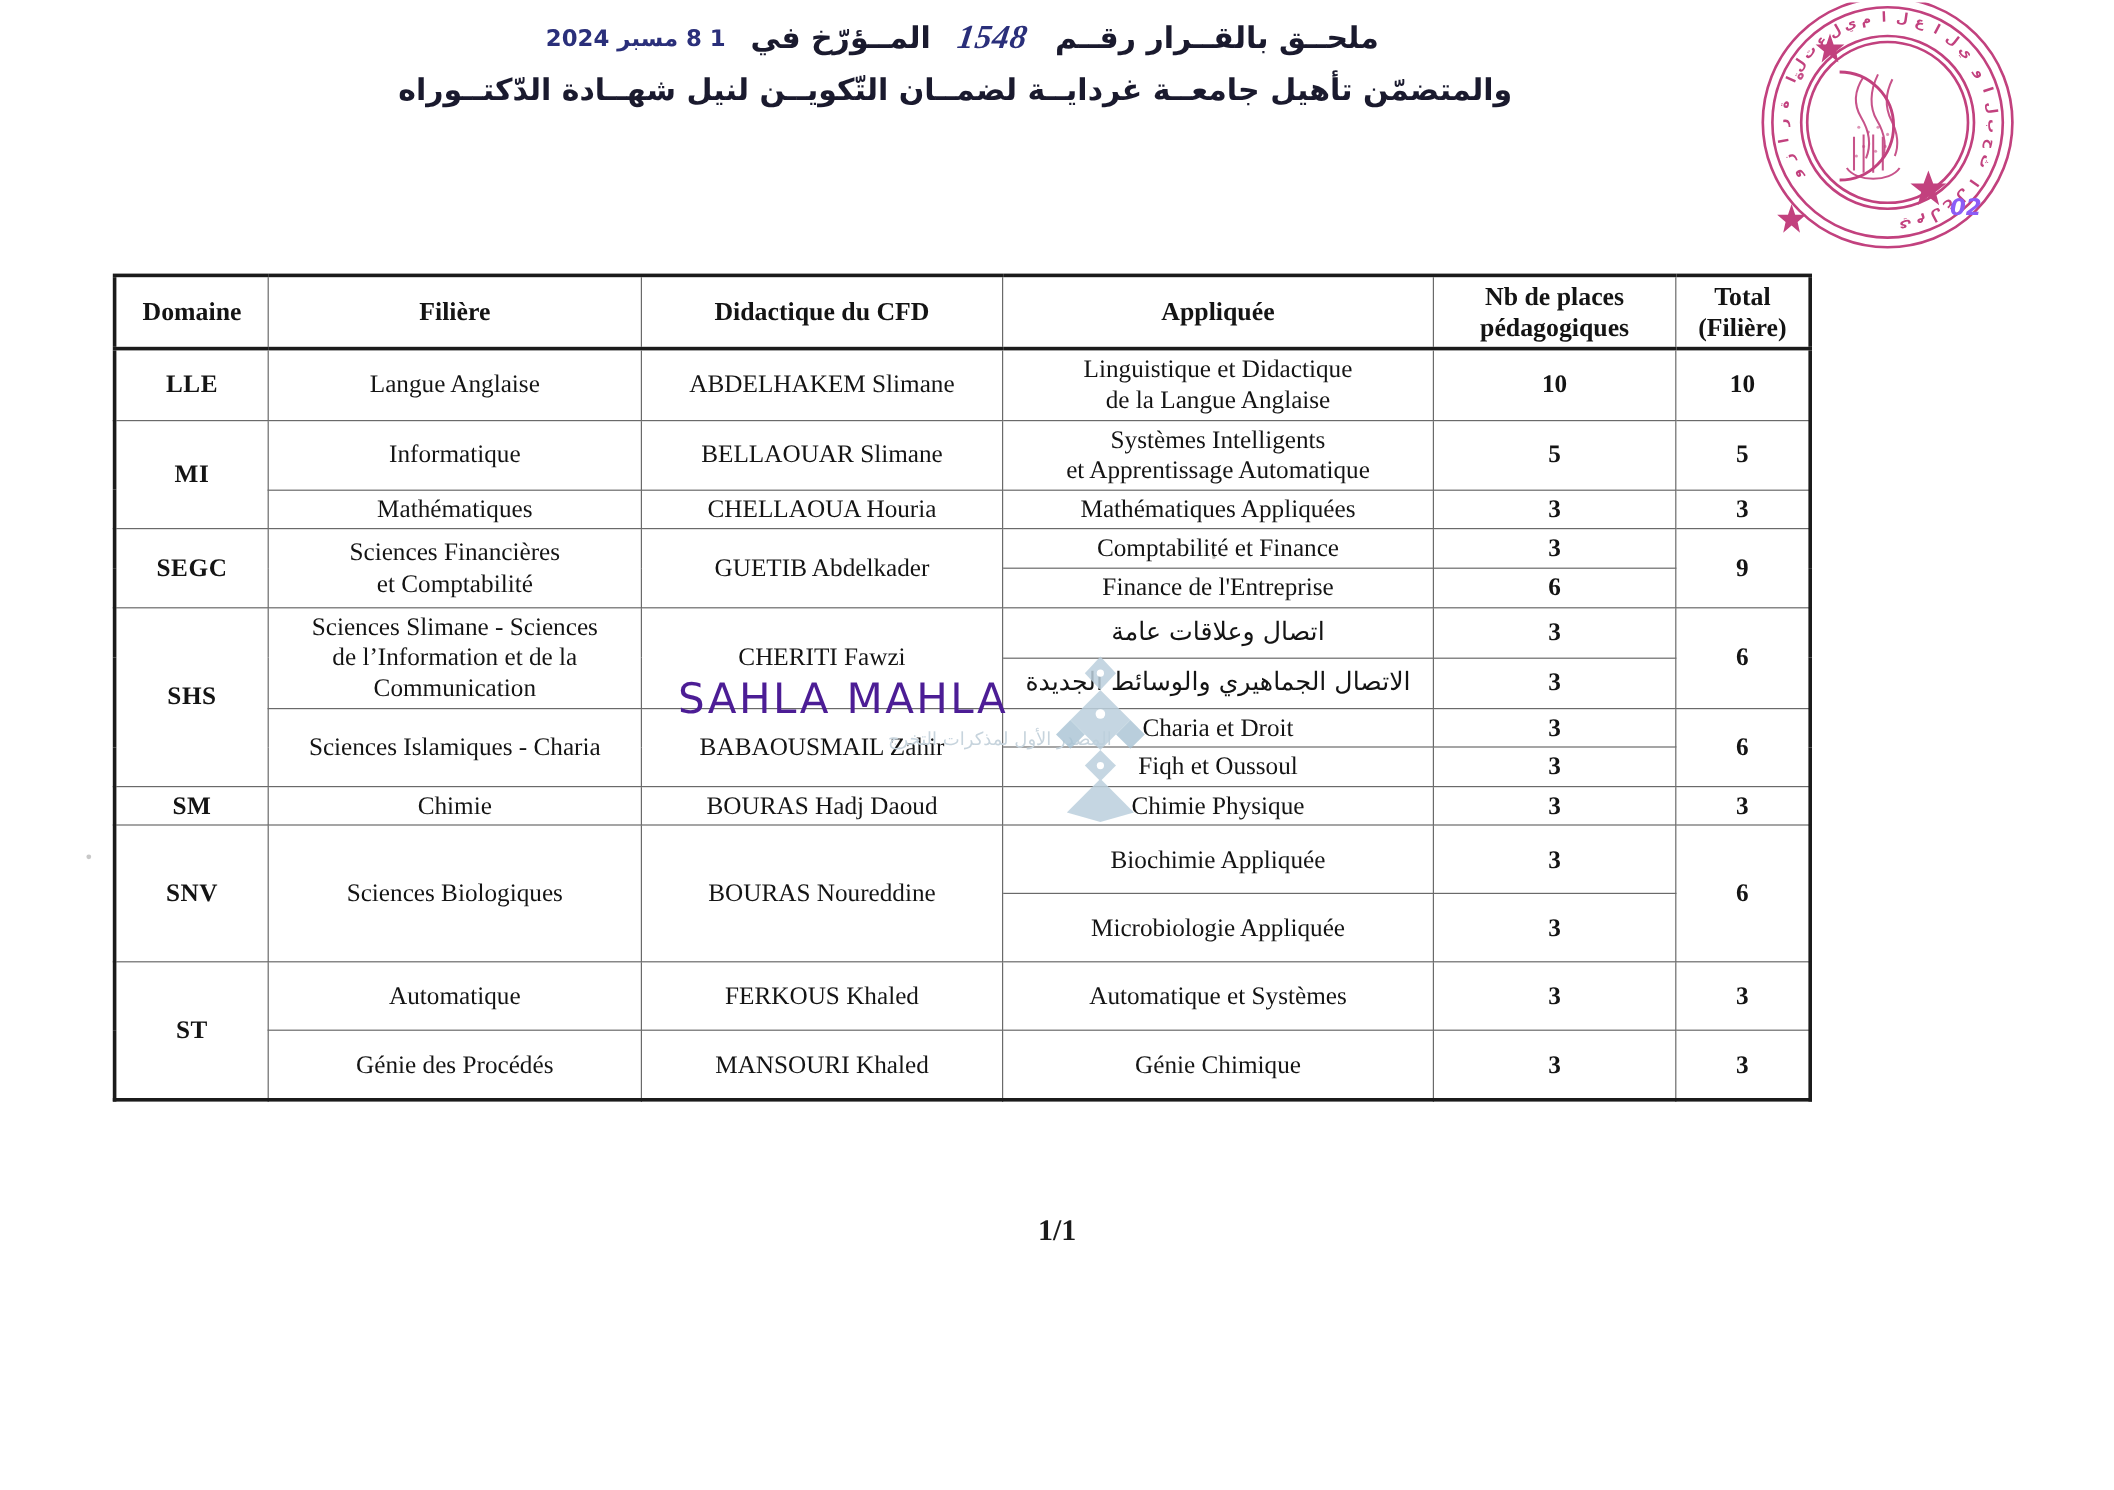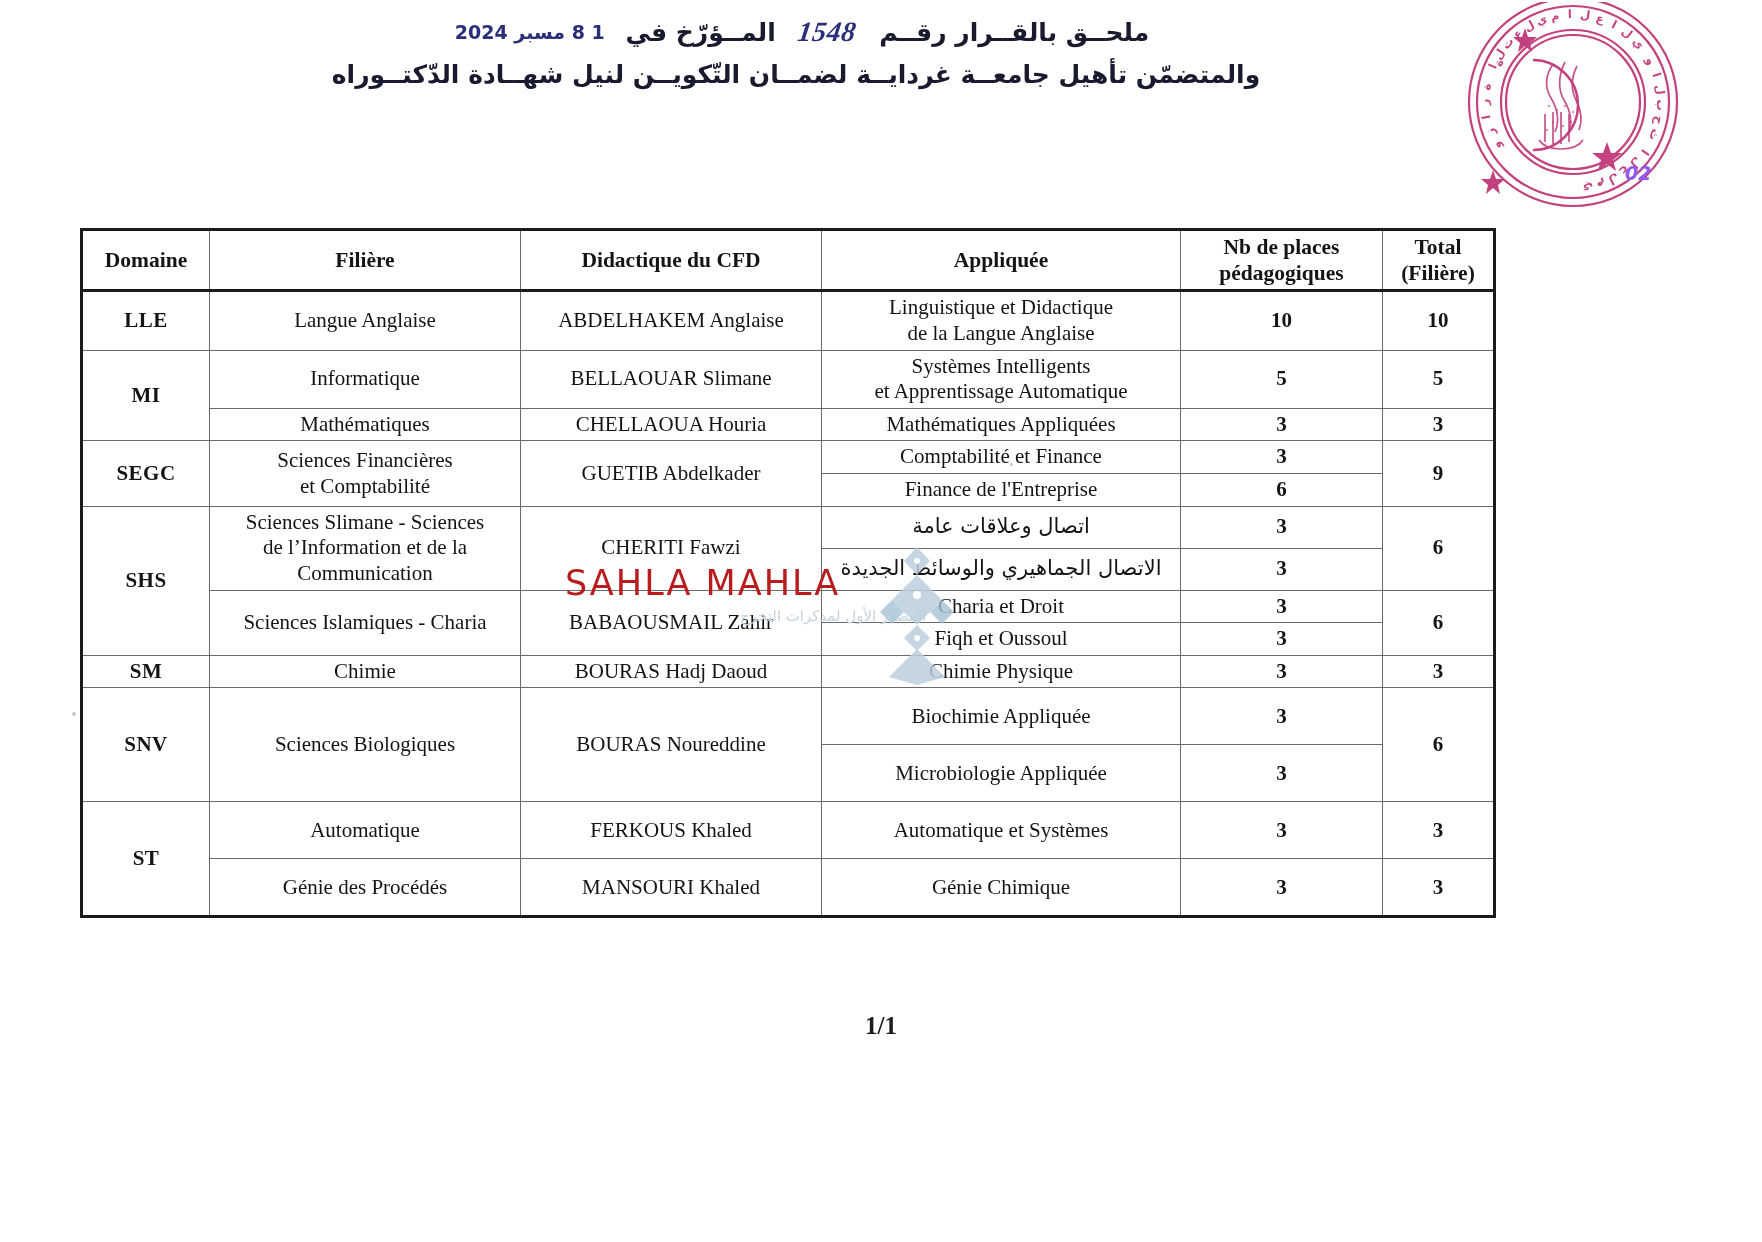--- a/index.html
+++ b/index.html
@@ -98,42 +98,42 @@
     pointer-events: none;
     z-index: 3;
   }
   #watermark-text {
     position: absolute;
     left: 0;
     top: 18px;
     font-family: "DejaVu Sans", sans-serif;
     font-size: 35px;
     letter-spacing: 2px;
-    color: #b91c1c;
+    color: #4c1d95;
     font-weight: 400;
   }
   #watermark-sub {
     position: absolute;
     left: 175px;
     top: 62px;
     font-family: "DejaVu Sans", sans-serif;
     font-size: 15px;
     color: #c7d4dd;
     direction: rtl;
   }
   #watermark-logo {
     position: absolute;
     left: 285px;
     top: 0px;
   }
 
   
   #places-table {
     position: absolute;
-    left: 80px;
+    left: 94px;
     top: 228px;
     width: 1357px;
     border-collapse: collapse;
     table-layout: fixed;
     background: transparent;
     z-index: 2;
     border-radius: 29px;
   }
   #places-table th,
   #places-table td {
@@ -312,21 +312,21 @@
         <div>Total</div>
         <div>(Filière)</div>
       </th>
     </tr>
   </thead>
   <tbody>
 
     <tr class="r-tall">
       <td class="cell-domaine">LLE</td>
       <td>Langue Anglaise</td>
-      <td>ABDELHAKEM Anglaise</td>
+      <td>ABDELHAKEM Slimane</td>
       <td>
         <div>Linguistique et Didactique</div>
         <div>de la Langue Anglaise</div>
       </td>
       <td class="cell-num">10</td>
       <td class="cell-num">10</td>
     </tr>
 
     <tr class="r-tall">
       <td class="cell-domaine" rowspan="2">MI</td>

